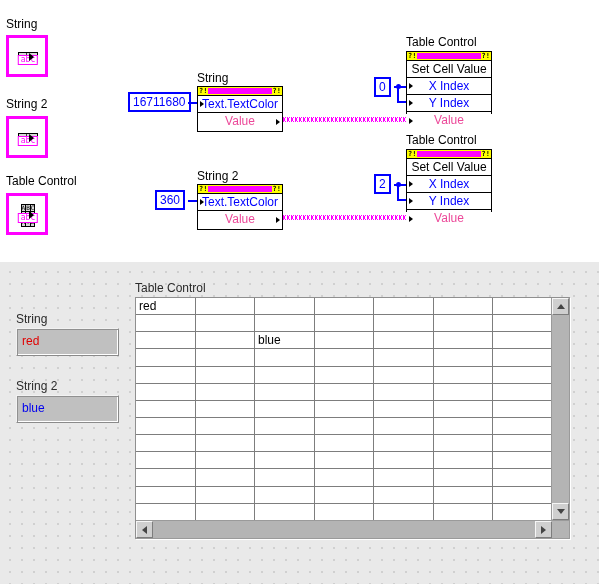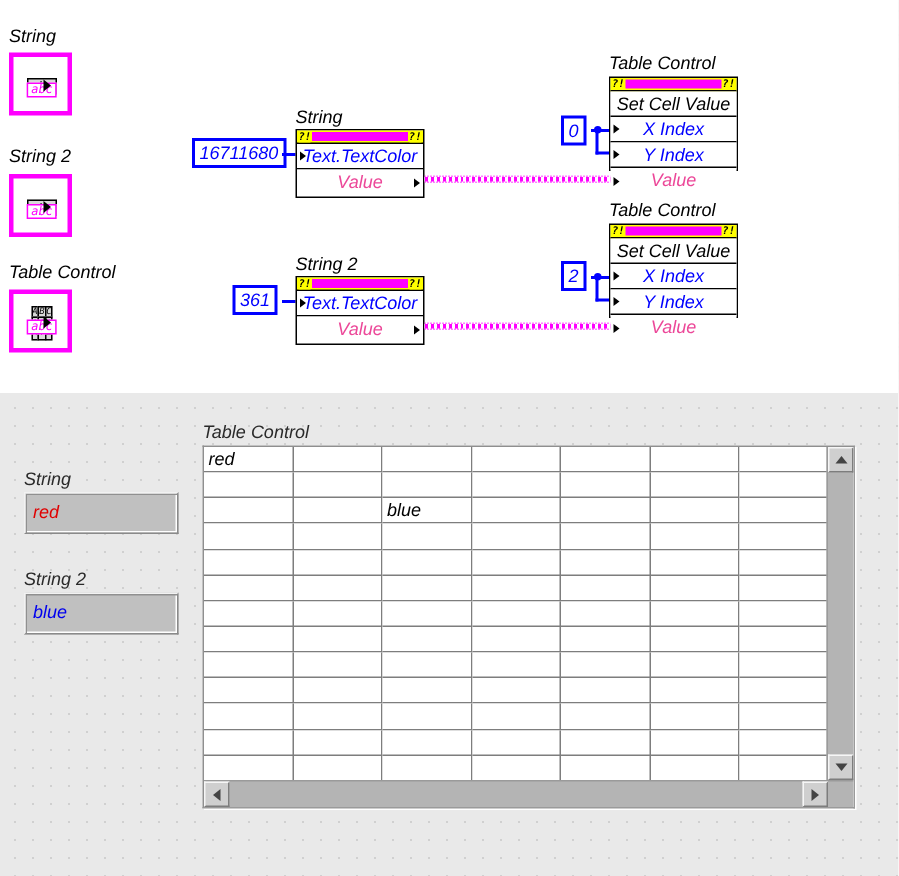--- a/index.html
+++ b/index.html
@@ -3,21 +3,21 @@
 <meta charset="utf-8">
 <style>
   html,body{margin:0;padding:0;}
   body{
     width:599px;height:584px;
     font-family:"Liberation Sans", sans-serif;
     overflow:hidden;
     background:#fff;
     -webkit-font-smoothing:antialiased;
   }
-  #root{position:relative;width:599px;height:476px;font-style:italic;}
+  #root{position:relative;width:599px;height:476px;}
 
   
   #bd{
     position:absolute;left:0;top:0;width:599px;height:262px;
     background-color:#ffffff;
     background-image:
       linear-gradient(to right, #d8d8d8 1px, transparent 1px),
       linear-gradient(to bottom, #d8d8d8 1px, transparent 1px);
     background-size:16px 16px, 16px 16px;
     background-position:7px 7px, 7px 7px;
@@ -268,21 +268,21 @@
           <div>Z</div>
         </div>
         <span class="term-tag">abc</span>
         <span class="term-arrow"></span>
       </div>
     </div>
 
     <div class="const" style="left:128px;top:92px;">16711680</div>
     <div class="wire-blue" style="left:188px;top:102px;width:12px;height:2px;"></div>
 
-    <div class="const" style="left:155px;top:190px;">361</div>
+    <div class="const" style="left:155px;top:190px;">360</div>
     <div class="wire-blue" style="left:188px;top:200px;width:12px;height:2px;"></div>
 
     <div class="lbl" style="left:197px;top:72px;">String</div>
     <div class="pnode" style="left:197px;top:86px;width:86px;height:46px;">
       <div class="pnode-bar">
         <span class="qm">?!</span>
         <span class="magenta"></span>
         <span class="qm">?!</span>
       </div>
       <div class="prow blue">

